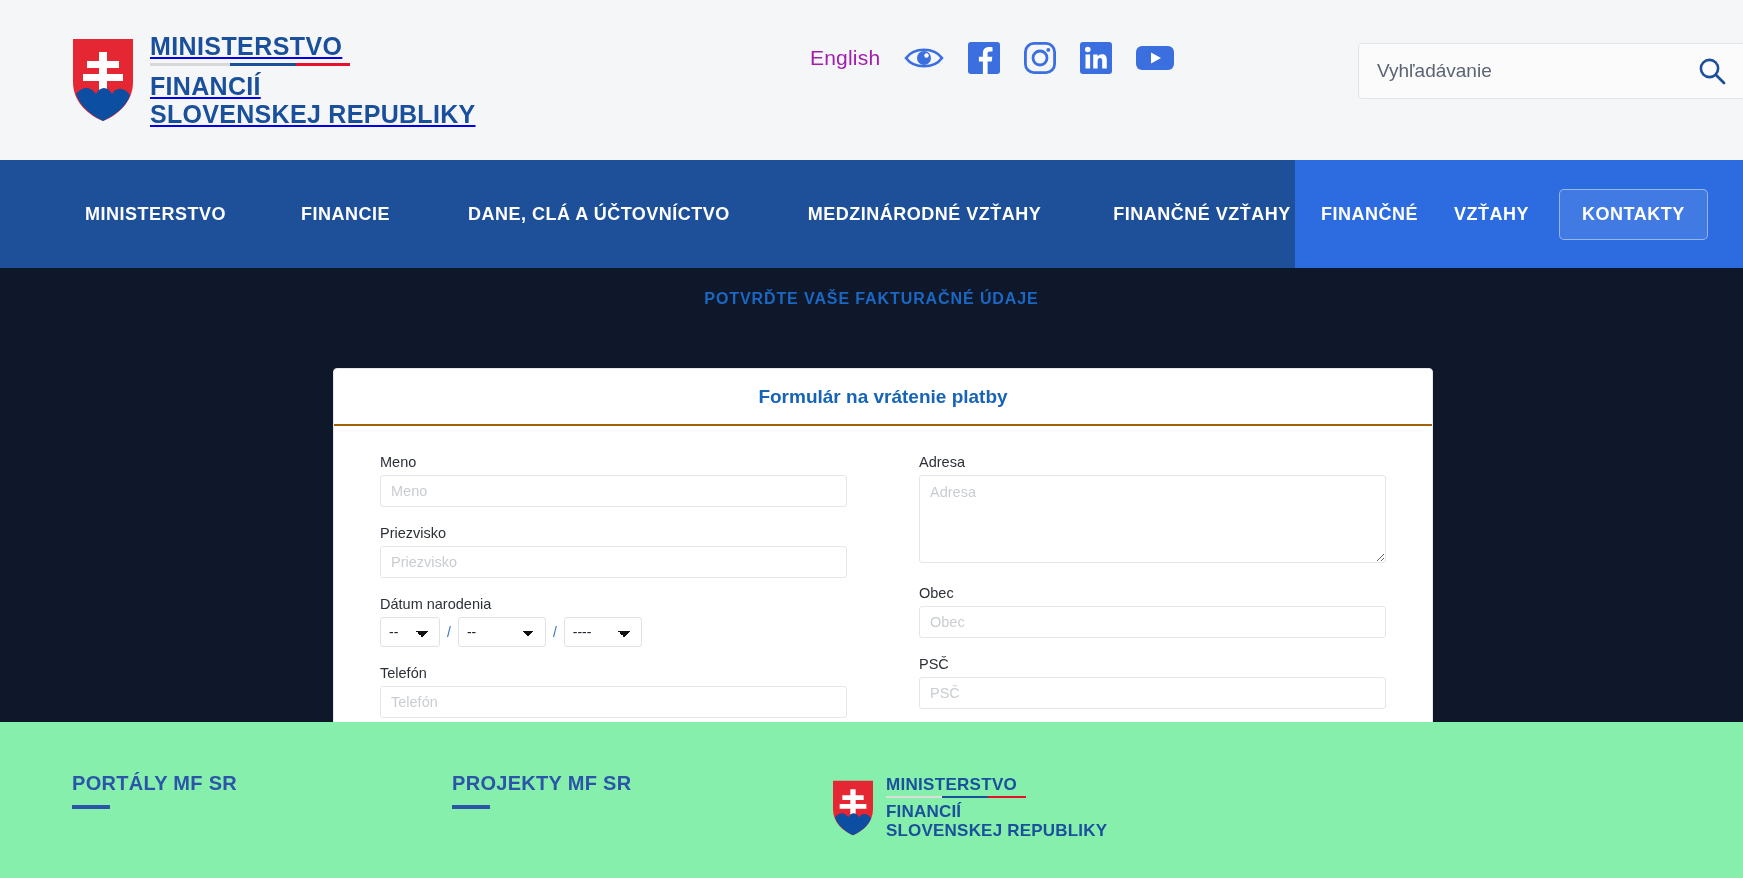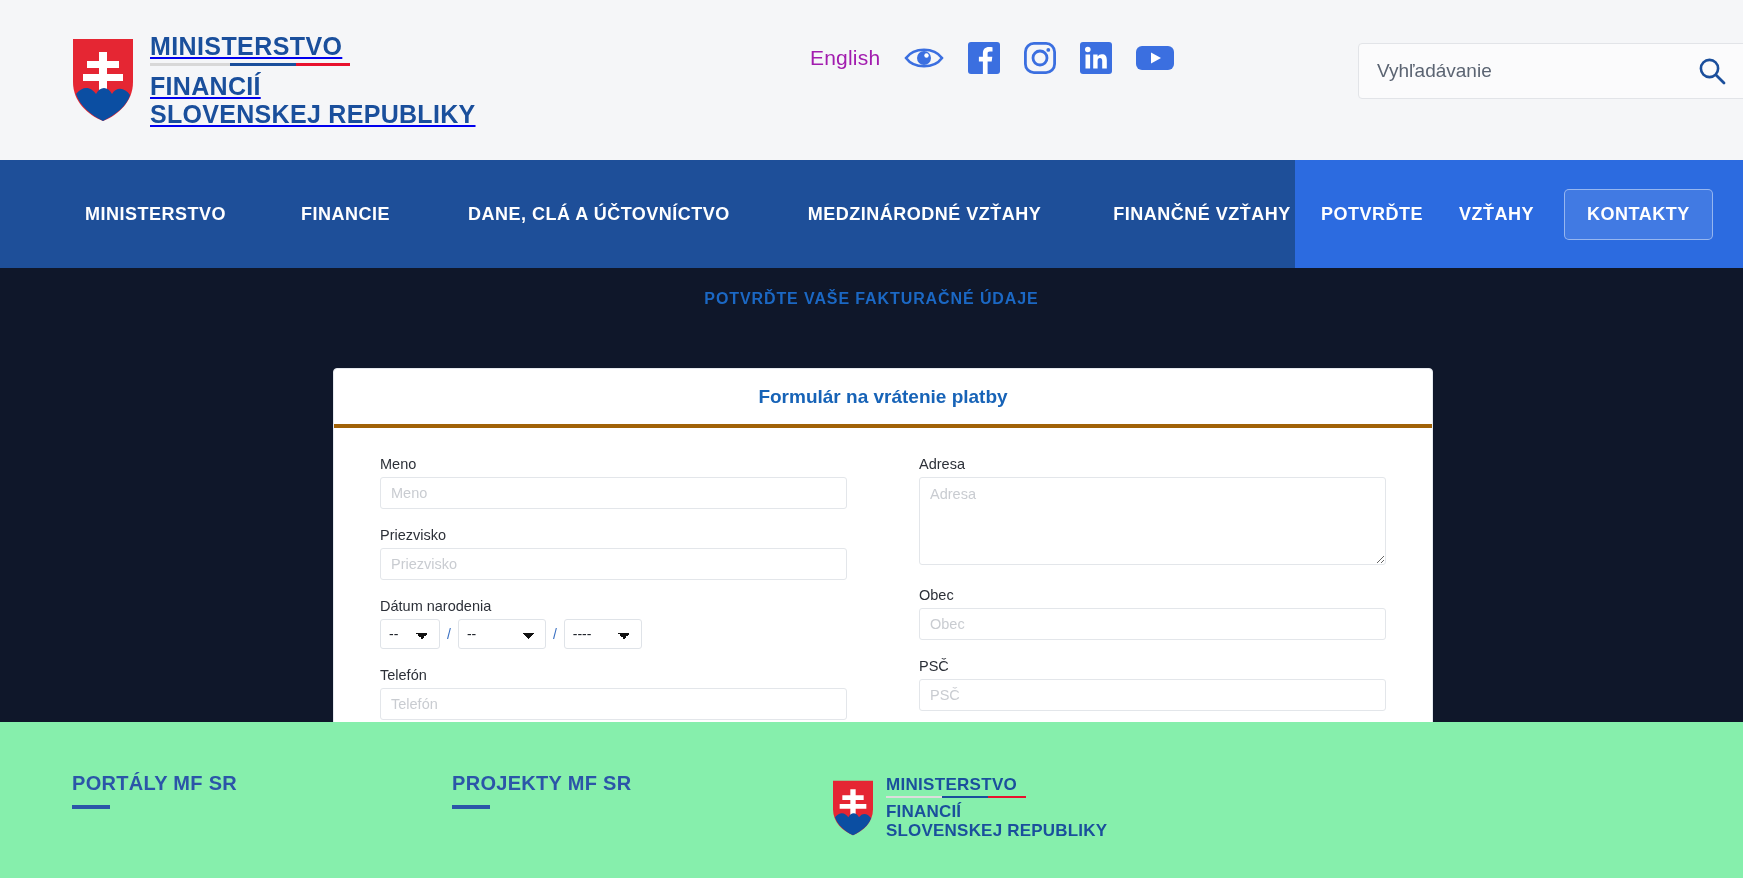--- a/index.html
+++ b/index.html
@@ -196,21 +196,21 @@
     border: 1px solid #e5e9ee;
     border-radius: 4px;
     box-shadow: 0 1px 2px rgba(0,0,0,.03);
   }
   .card-title {
     text-align: center;
     font-size: 19px;
     font-weight: 700;
     color: #1763b7;
     padding: 17px 0 16px;
-    border-bottom: 4px solid #a16207;
+    border-bottom: 2px solid #a16207;
   }
   .card-body {
     display: flex;
     padding: 28px 10px 34px 10px;
   }
   .col { width: 50%; padding: 0 36px; }
 
   .field { margin-bottom: 18px; }
   .field-label {
     display: block;
@@ -404,21 +404,21 @@
 
 <nav class="navbar">
   <div class="nav-main">
     <a class="n0" href="#">MINISTERSTVO</a>
     <a class="n1" href="#">FINANCIE</a>
     <a class="n2" href="#">DANE, CLÁ A ÚČTOVNÍCTVO</a>
     <a class="n3" href="#">MEDZINÁRODNÉ VZŤAHY</a>
     <a class="n4" href="#">FINANČNÉ VZŤAHY S EÚ</a>
   </div>
   <div class="nav-side">
-    <a class="s0" href="#">POTVRĎTE</a>
+    <a class="s0" href="#">FINANČNÉ</a>
     <a class="s1" href="#">VZŤAHY</a>
     <a class="nav-contact" href="#">KONTAKTY</a>
   </div>
 </nav>
 
 <main class="content">
 
   <div class="breadcrumb">POTVRĎTE VAŠE FAKTURAČNÉ ÚDAJE</div>
 
   <section class="card">

